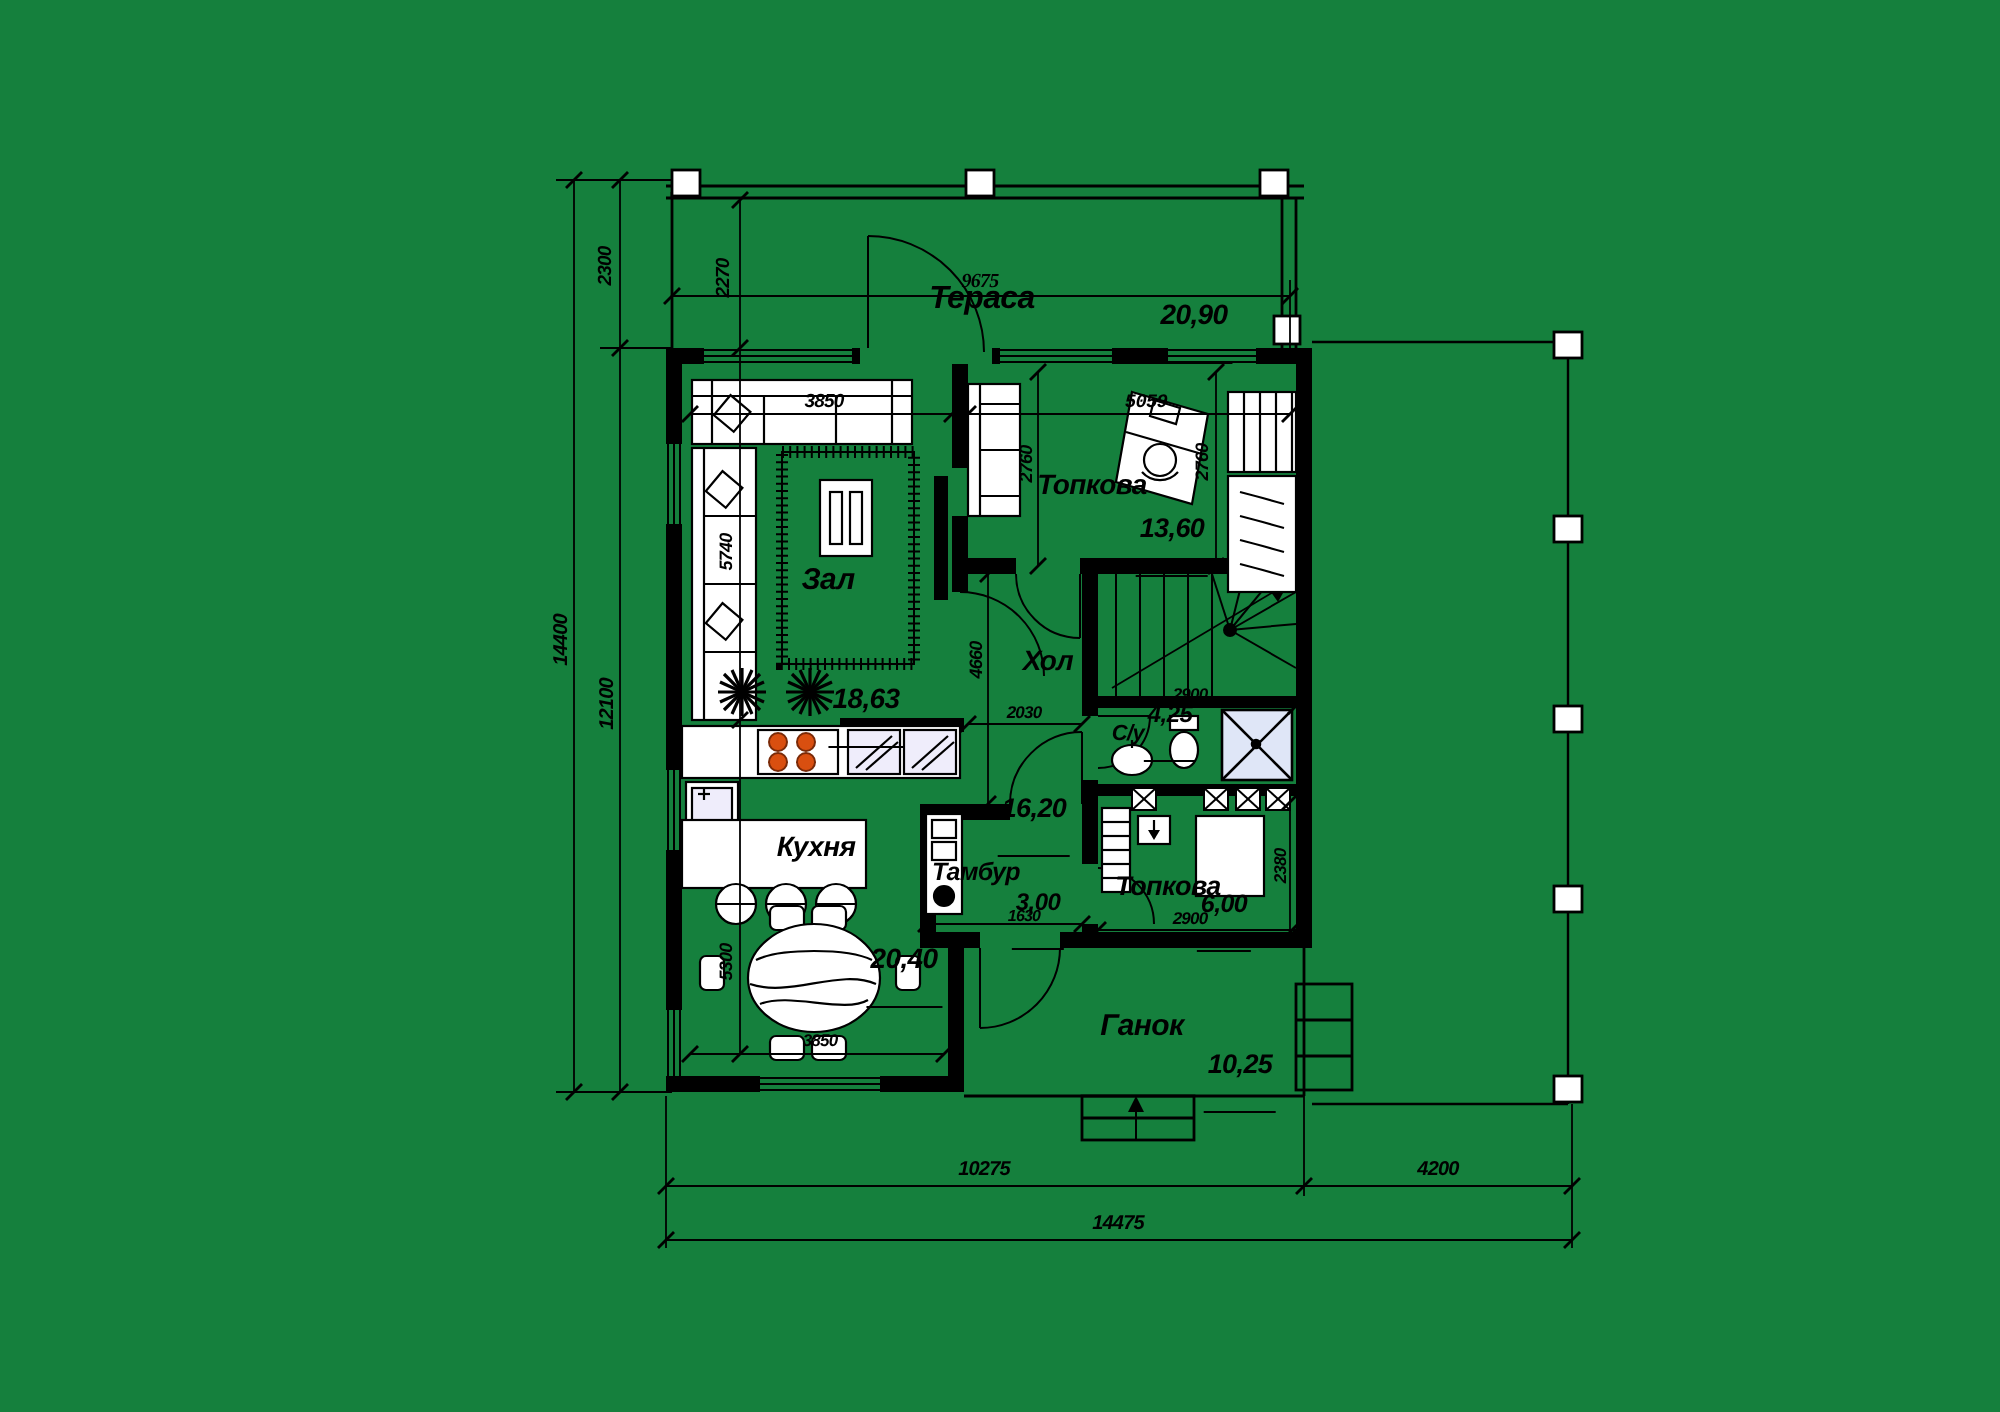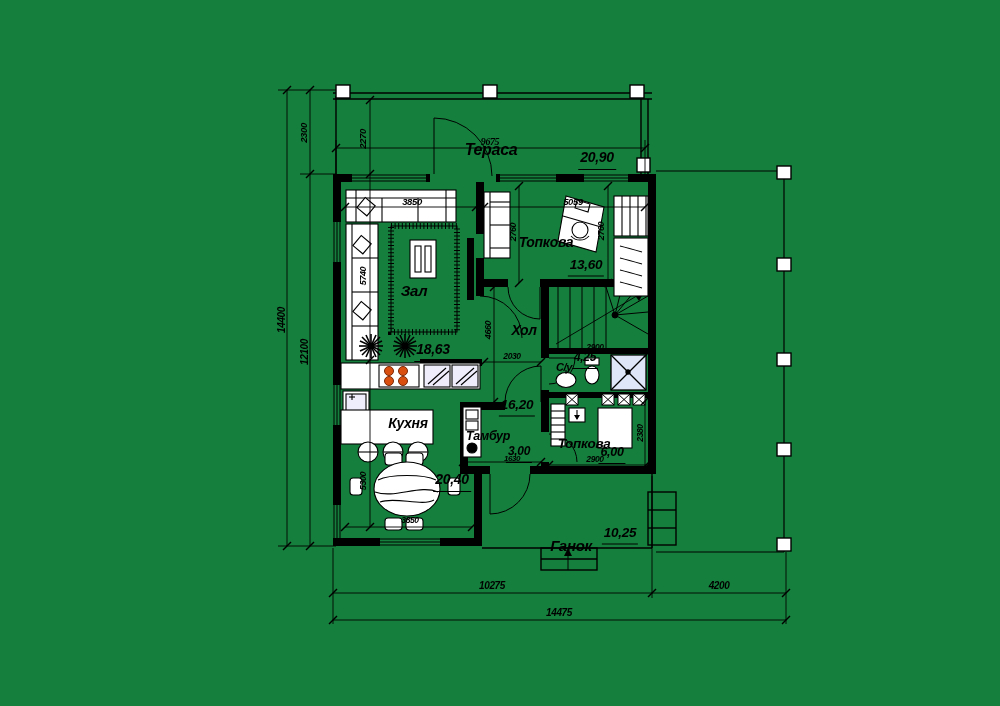--- a/index.html
+++ b/index.html
@@ -1,21 +1,21 @@
 <!DOCTYPE html>
 <html><head>
 <meta charset="utf-8">
 <style>
   html,body{margin:0;padding:0;background:#fff;}
   .canvas{position:relative;width:1000px;height:706px;background:#15803d;overflow:hidden;
           font-family:"Liberation Sans",sans-serif;}
   svg{position:absolute;left:0;top:0;}
   .lbl{position:absolute;transform:translate(-50%,-50%);font-style:italic;font-weight:bold;
        color:#000;white-space:nowrap;letter-spacing:-0.3px;font-size:14px;}
-  .area{border-bottom:1.7px solid #000;padding:0 2px 4px;}
+  .area{border-bottom:1.7px solid #000;padding:0 2px 16px;}
   .dim{font-size:9.5px;letter-spacing:-0.4px;}
   .vdim{transform:translate(-50%,-50%) rotate(-90deg);}
   .note{position:absolute;left:658px;top:296px;font-style:italic;font-weight:bold;
         font-size:15.5px;line-height:19px;color:#000;letter-spacing:-0.2px;white-space:nowrap;}
 </style>
 </head>
 <body>
 
 <div class="canvas">
 
@@ -455,30 +455,30 @@
 
 <div class="lbl" style="left:408px;top:423px;font-size:14px;">Кухня</div>
 <div class="lbl" style="left:452px;top:479px;font-size:14px;"><span class="area">20,40</span></div>
 
 <div class="lbl" style="left:488px;top:436px;font-size:12.5px;">Тамбур</div>
 <div class="lbl" style="left:519px;top:451px;font-size:12px;"><span class="area">3,00</span></div>
 
 <div class="lbl" style="left:584px;top:443px;font-size:13.5px;">Топкова</div>
 <div class="lbl" style="left:612px;top:452px;font-size:12.5px;"><span class="area">6,00</span></div>
 
-<div class="lbl" style="left:571px;top:513px;font-size:15px;margin-top:32px;">Ганок</div>
+<div class="lbl" style="left:571px;top:513px;font-size:15px;">Ганок</div>
 <div class="lbl" style="left:620px;top:532px;font-size:13.5px;"><span class="area">10,25</span></div>
 
 <div class="lbl dim" style="left:490px;top:141px;font-size:10px;font-family:Liberation Serif, serif;">9675</div>
 <div class="lbl dim vdim" style="left:303px;top:133px;">2300</div>
 <div class="lbl dim vdim" style="left:362px;top:139px;">2270</div>
 <div class="lbl dim vdim" style="left:281px;top:320px;font-size:10px;">14400</div>
 <div class="lbl dim vdim" style="left:304px;top:352px;font-size:10px;">12100</div>
 <div class="lbl dim" style="left:412px;top:201px;">3850</div>
-<div class="lbl dim" style="left:573px;top:201px;">5059</div>
+<div class="lbl dim" style="left:573px;top:201px;font-family:Liberation Mono, monospace;">5059</div>
 <div class="lbl dim vdim" style="left:513px;top:232px;font-size:9px;">2760</div>
 <div class="lbl dim vdim" style="left:601px;top:231px;font-size:9px;">2760</div>
 <div class="lbl dim vdim" style="left:363px;top:276px;font-size:9px;">5740</div>
 <div class="lbl dim vdim" style="left:363px;top:481px;font-size:9px;">5300</div>
 <div class="lbl dim vdim" style="left:488px;top:330px;font-size:9px;">4660</div>
 <div class="lbl dim" style="left:512px;top:356px;font-size:8.5px;">2030</div>
 <div class="lbl dim" style="left:595px;top:347px;font-size:8.5px;">2900</div>
 <div class="lbl dim vdim" style="left:640px;top:433px;font-size:8.5px;">2380</div>
 <div class="lbl dim" style="left:512px;top:458px;font-size:8px;">1630</div>
 <div class="lbl dim" style="left:595px;top:459px;font-size:8.5px;">2900</div>

